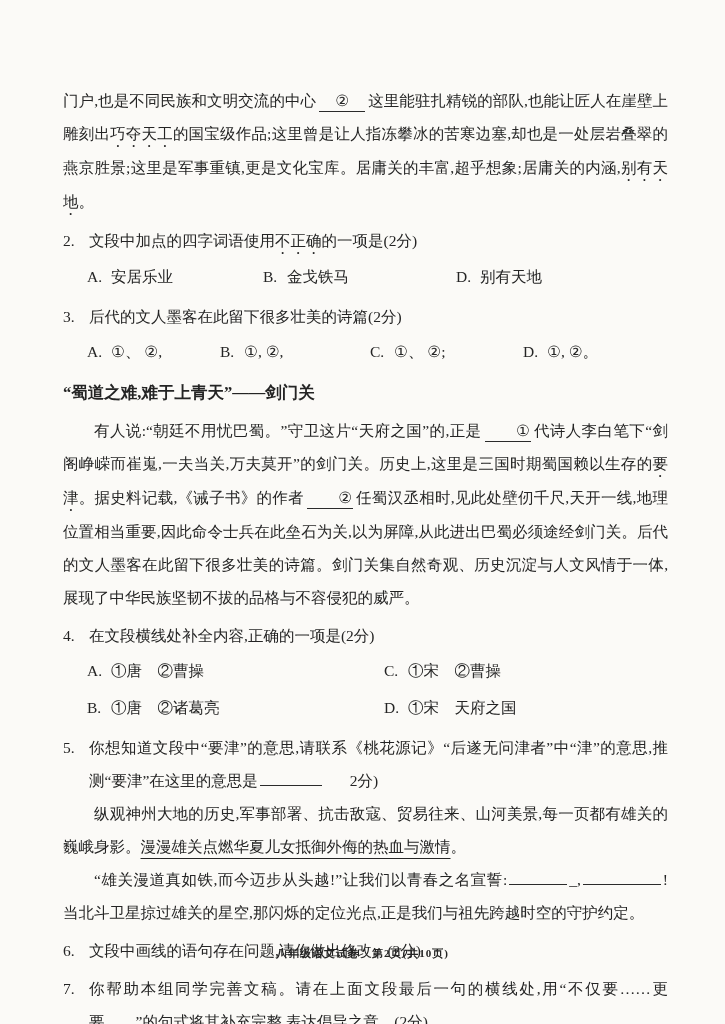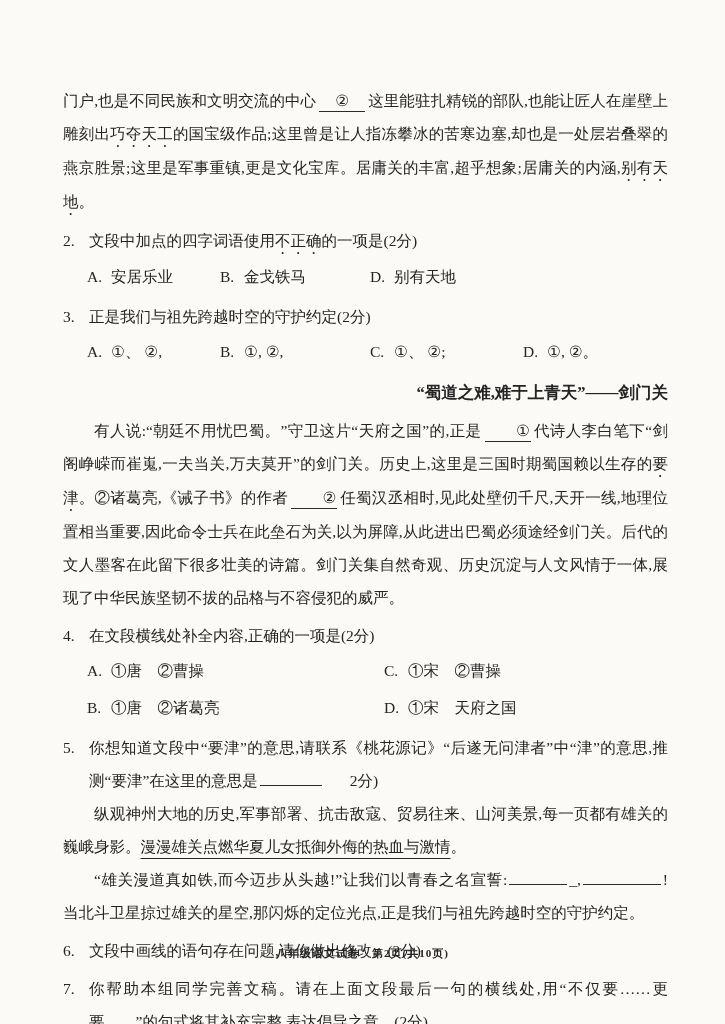--- a/index.html
+++ b/index.html
@@ -13,26 +13,26 @@
     font-family:"Liberation Serif","DejaVu Serif",serif;
     color:#242424;
     font-size:15.5px;
     overflow:hidden;
   }
   .passage{line-height:33px;text-align:justify;margin:0;}
   .indent{text-indent:2em;}
   .q{display:flex;line-height:33px;margin-top:5px;}
   .q-num{flex:0 0 26px;}
   .q-body{flex:1;text-align:justify;}
-  .opts-q2{display:grid;grid-template-columns:133px 150px 153px auto;padding-left:24px;line-height:37px;}
+  .opts-q2{display:grid;grid-template-columns:133px 150px 153px auto;padding-left:24px;line-height:37px;gap:43px;}
   .opts-q3{display:grid;grid-template-columns:133px 150px 153px auto;padding-left:24px;line-height:37px;}
   .opts-q4{display:grid;grid-template-columns:297px auto;padding-left:24px;line-height:37px;}
   .opt{white-space:nowrap;}
   .opt-key{display:inline-block;min-width:24px;}
-  .center-heading{text-align:right;font-weight:bold;font-size:16.5px;line-height:34px;margin:6px 0 4px;}
+  .center-heading{text-align:left;font-weight:bold;font-size:16.5px;line-height:34px;margin:6px 0 4px;}
   .blank-num{
     display:inline-block;min-width:46px;text-align:center;
     border-bottom:1.4px solid #2b2b2b;line-height:20px;margin:0 3px;
   }
   .blank-line{
     display:inline-block;border-bottom:1.4px solid #2b2b2b;
     height:14px;vertical-align:baseline;margin:0 2px;
   }
   .b-q5{min-width:62px;}
   .b-oath1{min-width:58px;}
@@ -66,33 +66,33 @@
     </span>
   </div>
   <div class="opts-q2">
     <span class="opt"><span class="opt-key">A.</span><span>安居乐业</span></span>
     <span class="opt"><span class="opt-key">B.</span><span>金戈铁马</span></span>
     <span class="opt"><span class="opt-key">D.</span><span>别有天地</span></span>
   </div>
 
   <div class="q">
     <span class="q-num">3.</span>
-    <span class="q-body">正是我们与祖先跨越时空的守护约定(2分)</span>
+    <span class="q-body">后代的文人墨客在此留下很多壮美的诗篇(2分)</span>
   </div>
   <div class="opts-q3">
     <span class="opt"><span class="opt-key">A.</span><span>①、 ②,</span></span>
     <span class="opt"><span class="opt-key">B.</span><span>①, ②,</span></span>
     <span class="opt"><span class="opt-key">C.</span><span>①、 ②;</span></span>
     <span class="opt"><span class="opt-key">D.</span><span>①, ②。</span></span>
   </div>
 
   <div class="center-heading">“蜀道之难,难于上青天”——剑门关</div>
 
   <p class="passage indent">
-    <span>有人说:“朝廷不用忧巴蜀。”守卫这片“天府之国”的,正是</span><span class="blank-num">①</span><span>代诗人李白笔下“剑阁峥嵘而崔嵬,一夫当关,万夫莫开”的剑门关。历史上,这里是三国时期蜀国赖以生存的</span><span class="em">要津</span><span>。②诸葛亮,《诫子书》的作者</span><span class="blank-num">②</span><span>任蜀汉丞相时,见此处壁仞千尺,天开一线,地理位置相当重要,因此命令士兵在此垒石为关,以为屏障,从此进出巴蜀必须途经剑门关。后代的文人墨客在此留下很多壮美的诗篇。剑门关集自然奇观、历史沉淀与人文风情于一体,展现了中华民族坚韧不拔的品格与不容侵犯的威严。</span>
+    <span>有人说:“朝廷不用忧巴蜀。”守卫这片“天府之国”的,正是</span><span class="blank-num">①</span><span>代诗人李白笔下“剑阁峥嵘而崔嵬,一夫当关,万夫莫开”的剑门关。历史上,这里是三国时期蜀国赖以生存的</span><span class="em">要津</span><span>。据史料记载,《诫子书》的作者</span><span class="blank-num">②</span><span>任蜀汉丞相时,见此处壁仞千尺,天开一线,地理位置相当重要,因此命令士兵在此垒石为关,以为屏障,从此进出巴蜀必须途经剑门关。后代的文人墨客在此留下很多壮美的诗篇。剑门关集自然奇观、历史沉淀与人文风情于一体,展现了中华民族坚韧不拔的品格与不容侵犯的威严。</span>
   </p>
 
   <div class="q">
     <span class="q-num">4.</span>
     <span class="q-body">在文段横线处补全内容,正确的一项是(2分)</span>
   </div>
   <div class="opts-q4">
     <span class="opt"><span class="opt-key">A.</span><span>①唐　②曹操</span></span>
     <span class="opt"><span class="opt-key">C.</span><span>①宋　②曹操</span></span>
     <span class="opt"><span class="opt-key">B.</span><span>①唐　②诸葛亮</span></span>

